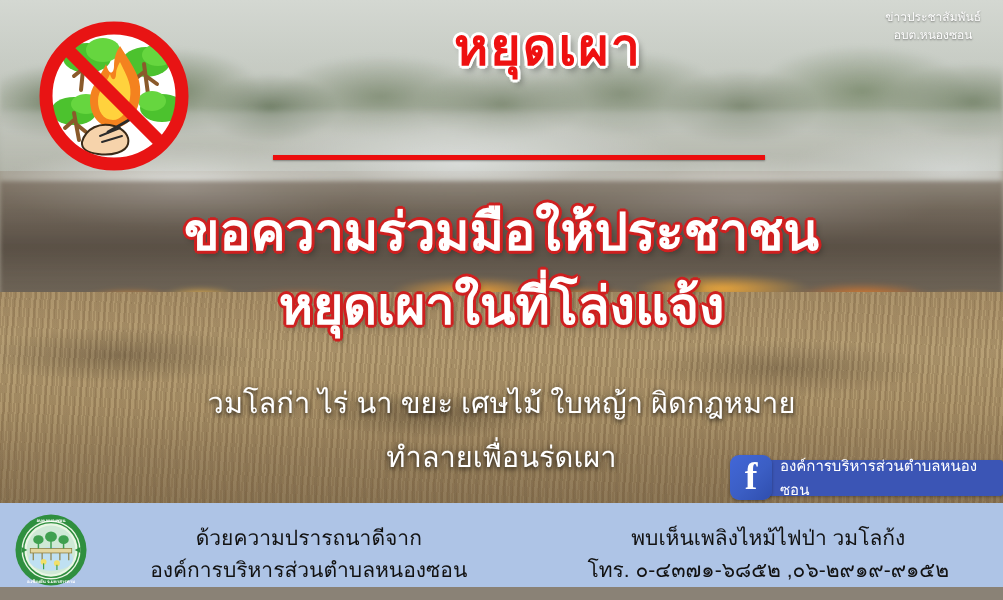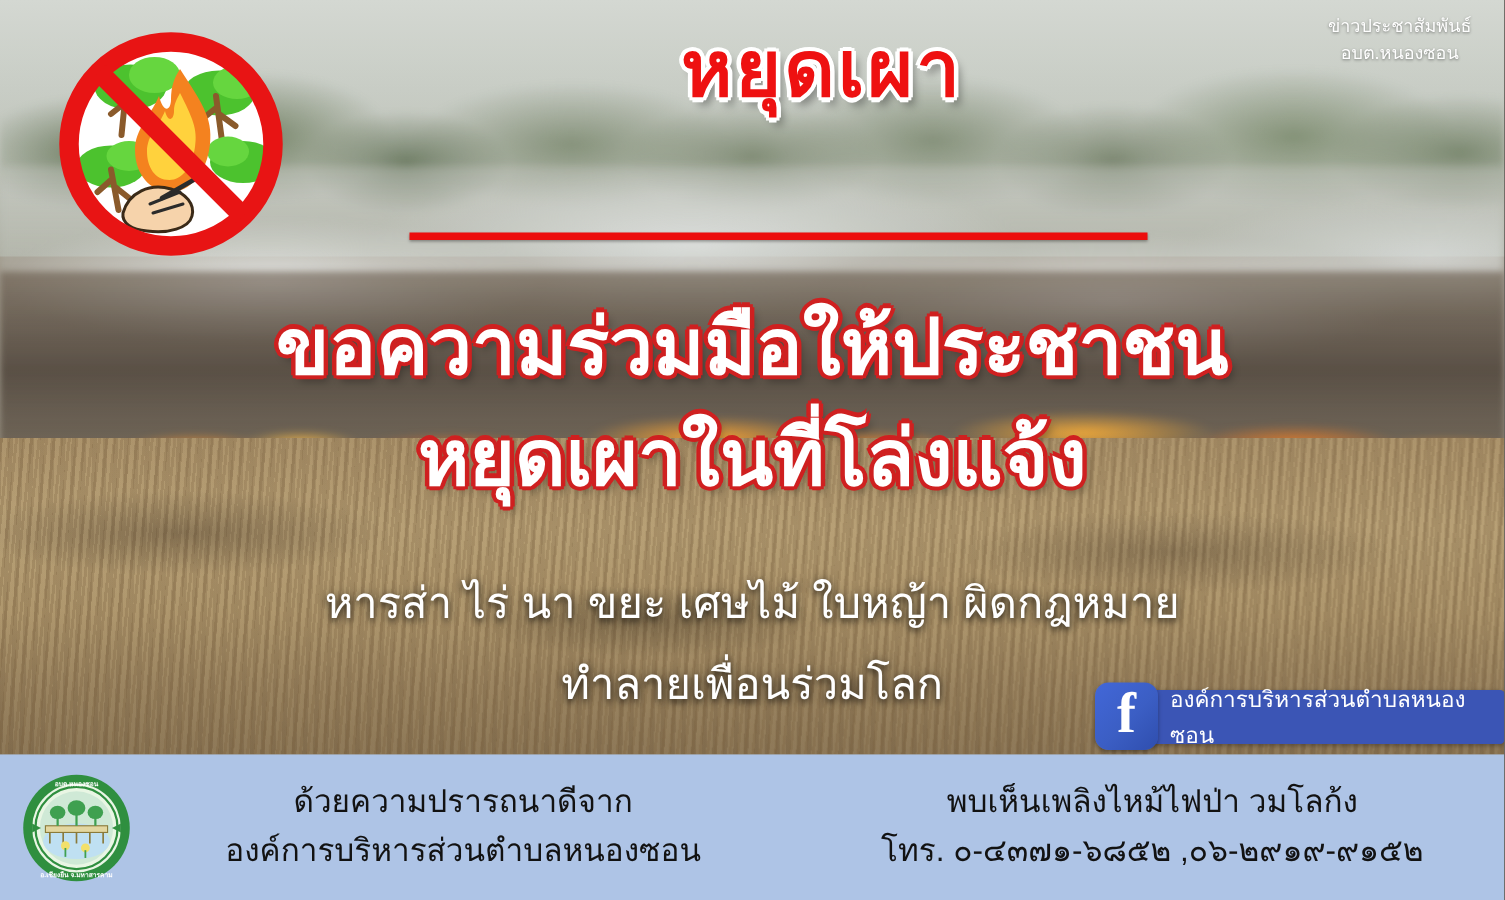--- a/index.html
+++ b/index.html
@@ -211,24 +211,24 @@
     color:#fff;
     font-size: 15px;
     border-radius: 3px;
     box-shadow: 0 1px 3px rgba(0,0,0,.3);
   }
 
   
   .bottombar {
     position:absolute;
     left:0; top:503px;
-    width: 1003px; height: 97px;
+    width: 1003px; height: 84px;
     background: #aec4e6;
     display:flex;
-    align-items:center;
+    align-items:flex-end;
   }
   .seal {
     width: 74px; height: 74px;
     margin-left: 14px;
     flex: 0 0 auto;
   }
   .seal svg { width:100%; height:100%; display:block; }
   .bb-left {
     flex: 1 1 0;
     text-align:center;
@@ -298,22 +298,22 @@
     </svg>
   </div>
 
   <div class="headline">หยุดเผา</div>
 
   <div class="redrule"></div>
 
   <div class="subhead l1">ขอความร่วมมือให้ประชาชน</div>
   <div class="subhead l2">หยุดเผาในที่โล่งแจ้ง</div>
 
-  <div class="bodyline b1">หารส่า ไร่ นา ขยะ เศษไม้ ใบหญ้า ผิดกฎหมาย</div>
-  <div class="bodyline b2">ทำลายเพื่อนร่วมโลก</div>
+  <div class="bodyline b1">วมโลก่า ไร่ นา ขยะ เศษไม้ ใบหญ้า ผิดกฎหมาย</div>
+  <div class="bodyline b2">ทำลายเพื่อนร่ดเผา</div>
 
   <div class="fb-badge">
     <div class="fb-icon">f</div>
     <div class="fb-label">องค์การบริหารส่วนตำบลหนองซอน</div>
   </div>
 
   <div class="bottombar">
     <div class="seal">
       <svg viewBox="0 0 100 100" xmlns="http://www.w3.org/2000/svg">
         <circle cx="50" cy="50" r="48" fill="#2f8f3f"></circle>

